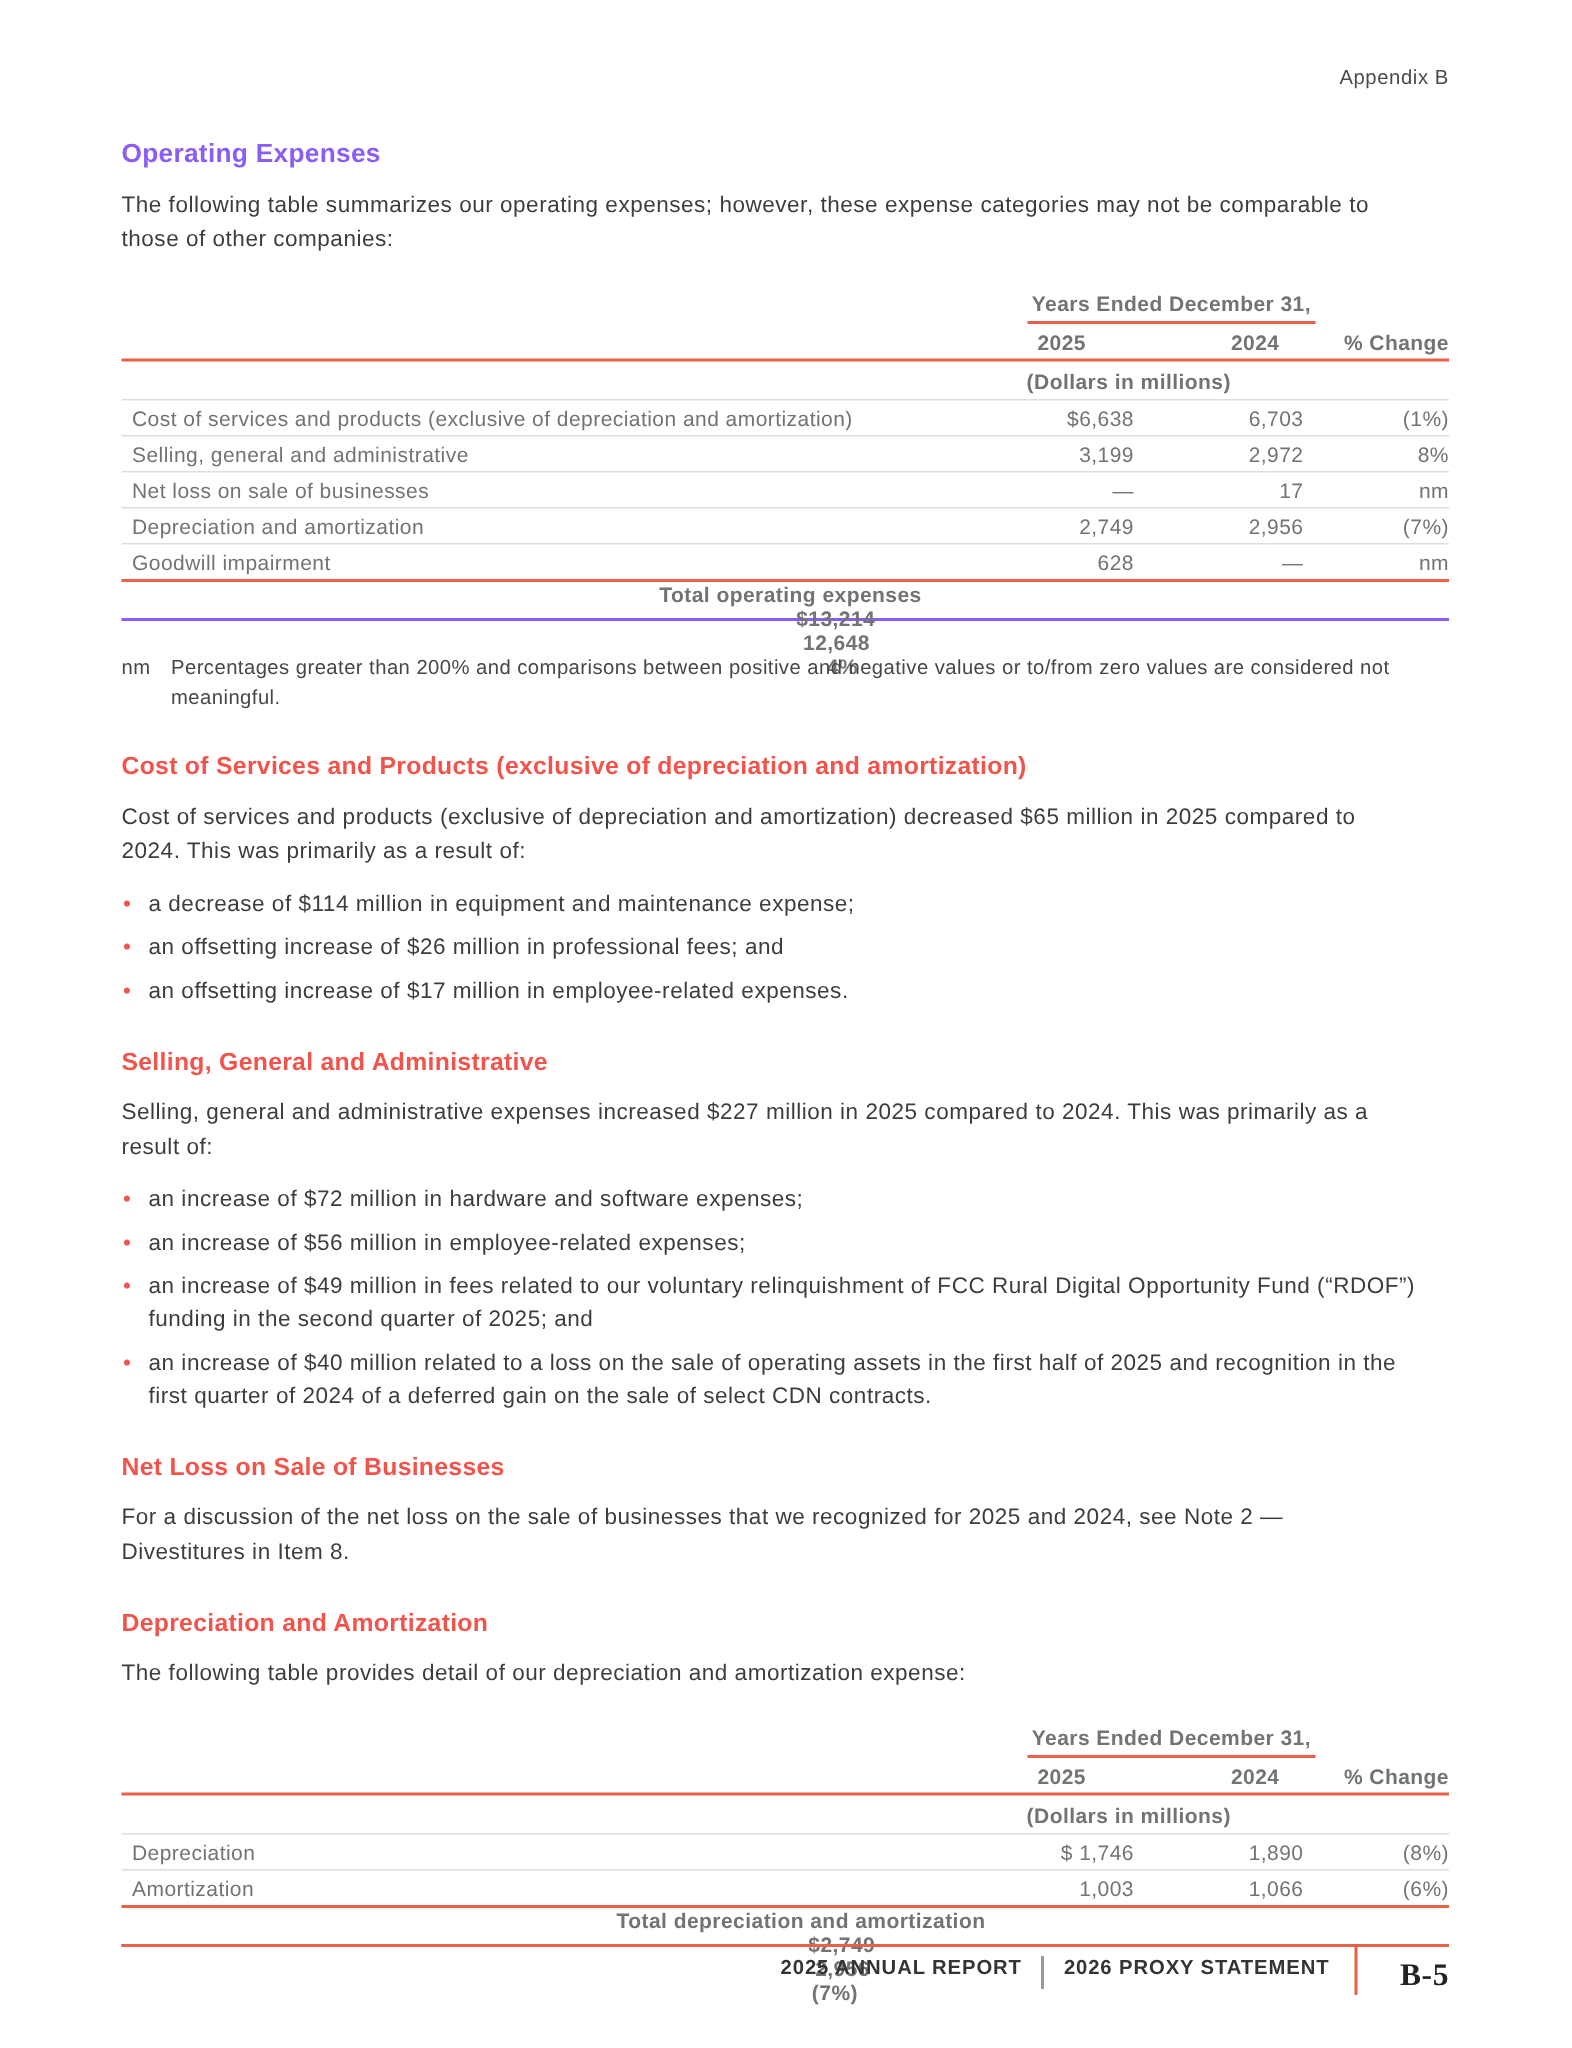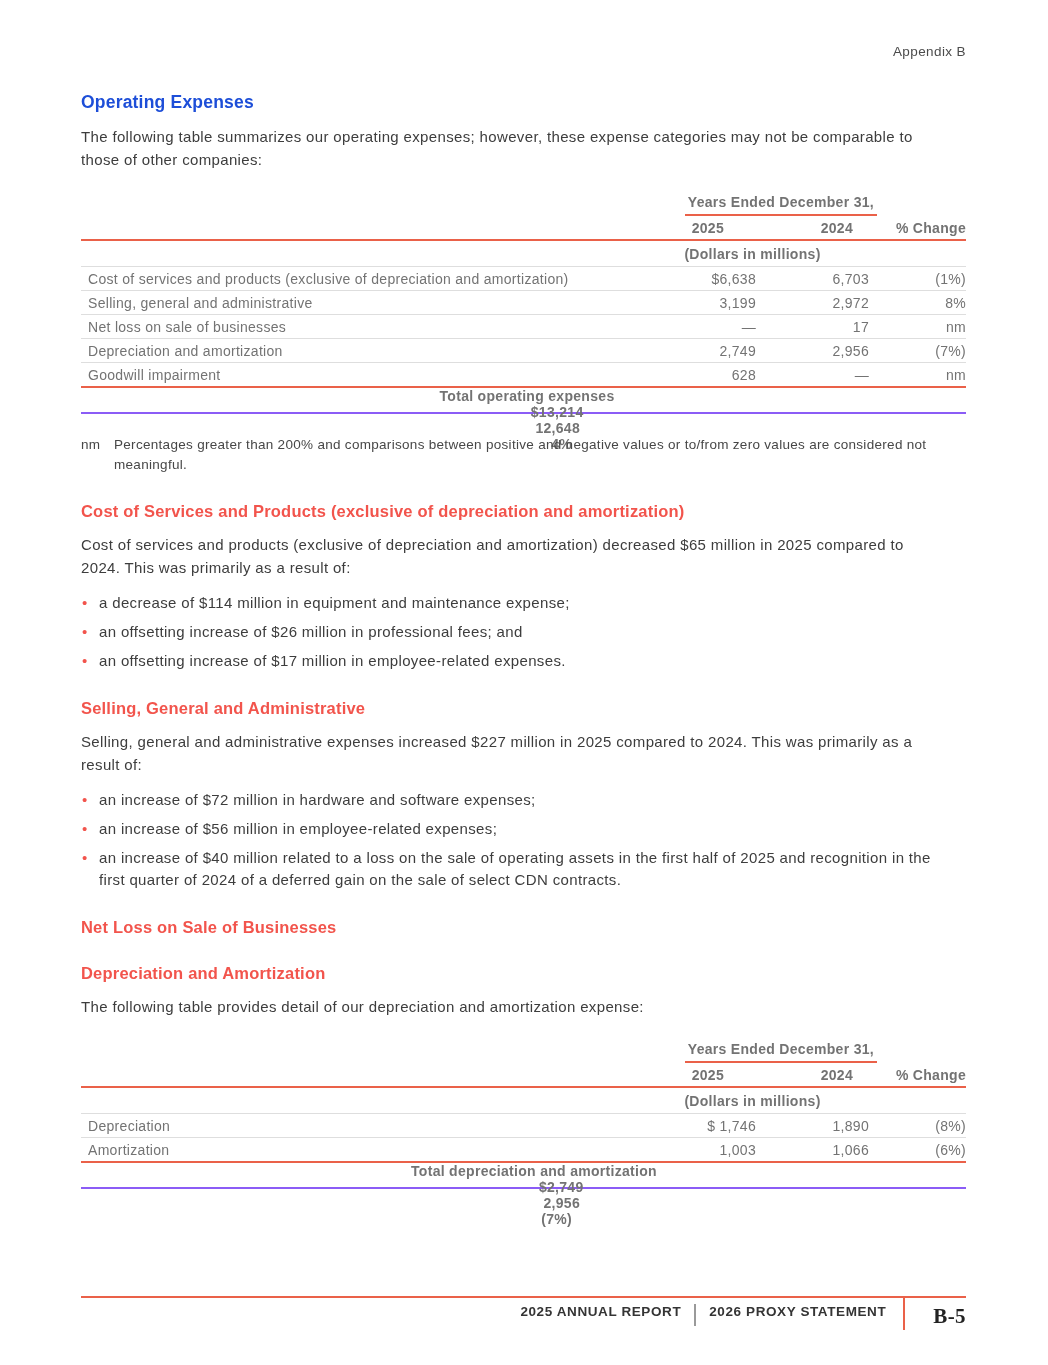--- a/index.html
+++ b/index.html
@@ -19,21 +19,21 @@
     font-size:13.5px;
     letter-spacing:0.4px;
     color:#4b4b4b;
   }
 
   h1.dark-title {
     margin:33px 0 0 0;
     font-size:17.5px;
     font-weight:bold;
     letter-spacing:0.2px;
-    color:#1d4ed8;
+    color:#8b5cf6;
   }
   h2.red-title {
     margin:27px 0 0 0;
     font-size:16.5px;
     font-weight:bold;
     letter-spacing:0.2px;
     color:#f2544c;
   }
   p.body-text {
     margin:12px 0 0 0;
@@ -184,24 +184,26 @@
       <li><span class="bullet-dot"></span><span>a decrease of $114 million in equipment and maintenance expense;</span></li>
       <li><span class="bullet-dot"></span><span>an offsetting increase of $26 million in professional fees; and</span></li>
       <li><span class="bullet-dot"></span><span>an offsetting increase of $17 million in employee-related expenses.</span></li>
     </ul>
 
     <h2 class="red-title">Selling, General and Administrative</h2>
     <p class="body-text">Selling, general and administrative expenses increased $227 million in 2025 compared to 2024. This was primarily as a result of:</p>
     <ul class="bullets">
       <li><span class="bullet-dot"></span><span>an increase of $72 million in hardware and software expenses;</span></li>
       <li><span class="bullet-dot"></span><span>an increase of $56 million in employee-related expenses;</span></li>
+      <li><span class="bullet-dot"></span><span>an increase of $49 million in fees related to our voluntary relinquishment of FCC Rural Digital Opportunity Fund (“RDOF”) funding in the second quarter of 2025; and</span></li>
       <li><span class="bullet-dot"></span><span>an increase of $40 million related to a loss on the sale of operating assets in the first half of 2025 and recognition in the first quarter of 2024 of a deferred gain on the sale of select CDN contracts.</span></li>
     </ul>
 
     <h2 class="red-title">Net Loss on Sale of Businesses</h2>
+    <p class="body-text">For a discussion of the net loss on the sale of businesses that we recognized for 2025 and 2024, see Note 2 — Divestitures in Item 8.</p>
 
     <h2 class="red-title">Depreciation and Amortization</h2>
     <p class="body-text">The following table provides detail of our depreciation and amortization expense:</p>
 
     <div class="fin-table">
       <div class="t-row t-period">
         <div class="t-label"></div>
         <div class="t-span"><span class="rule-under">Years Ended December 31,</span></div>
         <div class="t-c3"></div>
       </div>

